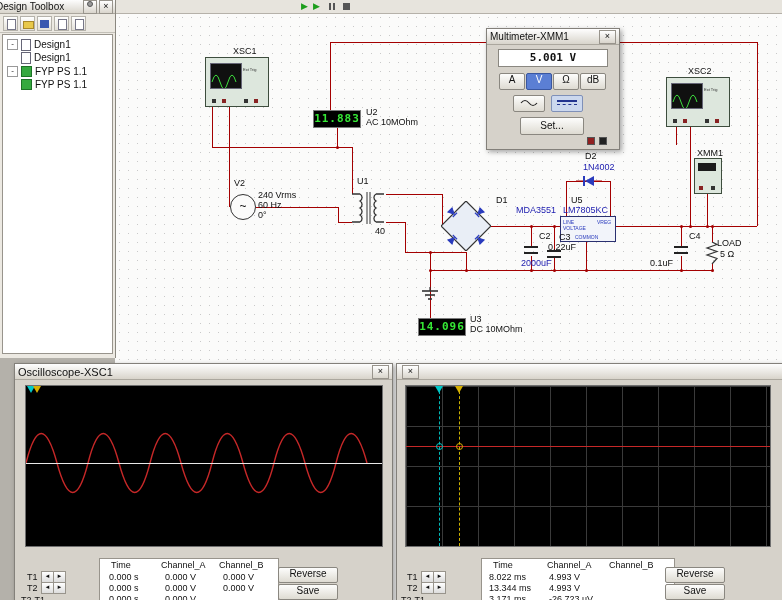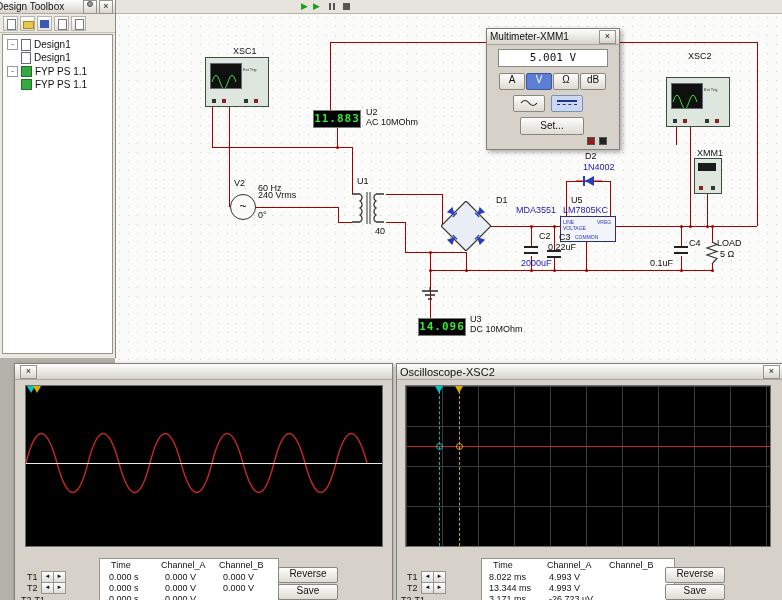--- a/index.html
+++ b/index.html
@@ -136,21 +136,21 @@
         <path d="M1,18 Q5,4 9,18 T17,18 T25,18" stroke="#3ddc3d" fill="none" stroke-width="1"></path>
       </svg>
   </div>
   <div class="ext">Ext Trig</div>
   <div class="t" style="left:6px"></div>
   <div class="t" style="left:16px;background:#822"></div>
   <div class="t" style="left:38px"></div>
   <div class="t" style="left:48px;background:#822"></div>
 </div>
 
-<div class="lbl" style="left:688px;top:51px">XSC2</div>
+<div class="lbl" style="left:688px;top:66px">XSC2</div>
 <div class="instr" style="left:666px;top:77px">
   <div class="scr">
     <svg width="30" height="24" viewBox="0 0 30 24">
         <path d="M1,18 Q5,4 9,18 T17,18 T25,18" stroke="#3ddc3d" fill="none" stroke-width="1"></path>
       </svg>
   </div>
   <div class="ext">Ext Trig</div>
   <div class="t" style="left:6px"></div>
   <div class="t" style="left:16px;background:#822"></div>
   <div class="t" style="left:38px"></div>
@@ -168,21 +168,21 @@
 <div class="lbl" style="left:366px;top:107px">U2</div>
 <div class="lbl" style="left:366px;top:117px">AC 10MOhm</div>
 
 <div class="seg" style="left:418px;top:318px">14.096</div>
 <div class="lbl" style="left:470px;top:314px">U3</div>
 <div class="lbl" style="left:470px;top:324px">DC 10MOhm</div>
 
 <div class="lbl" style="left:234px;top:178px">V2</div>
 <div class="abs" style="left:230px;top:194px;width:26px;height:26px;border:1.5px solid #333;border-radius:50%;box-sizing:border-box;background:#fbfbfa;text-align:center;font-size:12px;line-height:22px">~</div>
 <div class="lbl" style="left:258px;top:190px">240 Vrms</div>
-<div class="lbl" style="left:258px;top:183px">60 Hz</div>
+<div class="lbl" style="left:258px;top:200px">60 Hz</div>
 <div class="lbl" style="left:258px;top:210px">0°</div>
 
 <div class="lbl" style="left:357px;top:176px">U1</div>
 <svg class="abs" style="left:350px;top:186px" width="36" height="42" viewBox="0 0 36 42">
   <path d="M2,8 H10 M2,36 H10 M10,8 a4,4 0 0 1 0,7 a4,4 0 0 1 0,7 a4,4 0 0 1 0,7 a4,4 0 0 1 0,7" stroke="#333" fill="none" stroke-width="1.3"></path>
   <path d="M26,8 H34 M26,36 H34 M26,8 a4,4 0 0 0 0,7 a4,4 0 0 0 0,7 a4,4 0 0 0 0,7 a4,4 0 0 0 0,7" stroke="#333" fill="none" stroke-width="1.3"></path>
   <line x1="17" y1="6" x2="17" y2="38" stroke="#333" stroke-width="1"></line>
   <line x1="20" y1="6" x2="20" y2="38" stroke="#333" stroke-width="1"></line>
 </svg>
 <div class="lbl" style="left:375px;top:226px">40</div>
@@ -231,21 +231,21 @@
 <div class="lbl" style="left:539px;top:231px">C2</div>
 <div class="cap" style="left:524px;top:246px"></div>
 <div class="cap" style="left:524px;top:252px"></div>
 <div class="lbl blue" style="left:521px;top:258px">2000uF</div>
 
 <div class="lbl" style="left:559px;top:232px">C3</div>
 <div class="lbl" style="left:548px;top:242px">0.22uF</div>
 <div class="cap" style="left:547px;top:250px"></div>
 <div class="cap" style="left:547px;top:256px"></div>
 
-<div class="lbl" style="left:689px;top:238px">C4</div>
+<div class="lbl" style="left:689px;top:231px">C4</div>
 <div class="cap" style="left:674px;top:246px"></div>
 <div class="cap" style="left:674px;top:252px"></div>
 <div class="lbl" style="left:650px;top:258px">0.1uF</div>
 
 <div class="lbl" style="left:717px;top:238px">LOAD</div>
 <div class="lbl" style="left:720px;top:249px">5 Ω</div>
 <svg class="abs" style="left:705px;top:242px" width="14" height="22" viewBox="0 0 14 22">
   <polyline points="7,0 12,2.5 2,6 12,9.5 2,13 12,16.5 7,22" fill="none" stroke="#333" stroke-width="1.2"></polyline>
 </svg>
 
@@ -255,21 +255,21 @@
   <line x1="4" y1="8" x2="14" y2="8" stroke="#333" stroke-width="1.6"></line>
   <line x1="7" y1="12" x2="11" y2="12" stroke="#333" stroke-width="1.6"></line>
 </svg>
 
 <div class="win" style="left:486px;top:28px;width:132px;height:120px">
   <div class="titlebar">
     <span class="ttl" style="font-size:10px">Multimeter-XMM1</span>
     <span class="wbtn">×</span>
   </div>
   <div class="abs" style="left:11px;top:20px;width:108px;height:16px;background:#fff;border:1px solid #8a8780;
-       font-family:'DejaVu Sans Mono',monospace;font-size:11px;font-weight:normal;text-align:center;line-height:16px">5.001 V</div>
+       font-family:'DejaVu Sans Mono',monospace;font-size:11px;font-weight:bold;text-align:center;line-height:16px">5.001 V</div>
   <div class="btn" style="left:12px;top:44px;width:24px;height:15px">A</div>
   <div class="btn" style="left:39px;top:44px;width:24px;height:15px;background:#5b7fd4;color:#fff;border-color:#3a57a0">V</div>
   <div class="btn" style="left:66px;top:44px;width:24px;height:15px">Ω</div>
   <div class="btn" style="left:93px;top:44px;width:24px;height:15px">dB</div>
   <div class="btn" style="left:26px;top:66px;width:30px;height:15px">
     <svg width="18" height="10" viewBox="0 0 18 10" style="margin-top:2px">
         <path d="M1,5 Q5,0 9,5 T17,5" stroke="#222" fill="none" stroke-width="1.2"></path>
       </svg>
   </div>
   <div class="btn" style="left:64px;top:66px;width:30px;height:15px;background:#ccd8ee;border-color:#7f90b8">
@@ -323,20 +323,21 @@
     </div>
     <div class="trow" style="left:18px;top:43px">
       <span class="igreen"></span>
       <span>FYP PS 1.1</span>
     </div>
   </div>
 </div>
 
 <div class="win" style="left:14px;top:363px;width:377px;height:237px">
   <div class="titlebar">
+    <span class="ttl">Oscilloscope-XSC1</span>
     <span class="wbtn">×</span>
   </div>
   <div class="screen" style="left:10px;top:21px;width:356px;height:160px">
     <svg width="356" height="160" viewBox="0 0 356 160">
       <path d="M0,77 Q15,18 31,77 T62,77 T93,77 T124,77 T155,77 T186,77 T217,77 T248,77 T279,77 T310,77 T341,77" stroke="#c62828" stroke-width="1.4" fill="none"></path>
     </svg>
     <div class="abs" style="left:0;top:77px;width:356px;height:1px;background:#e8e8e8"></div>
     <div class="flag-c" style="left:1px;top:0"></div>
     <div class="flag-y" style="left:7px;top:0"></div>
   </div>
@@ -360,21 +361,20 @@
   <div class="rd" style="left:208px;top:219px">0.000 V</div>
   <div class="rd" style="left:94px;top:230px">0.000 s</div>
   <div class="rd" style="left:150px;top:230px">0.000 V</div>
 
   <div class="btn" style="left:263px;top:203px;width:58px;height:14px">Reverse</div>
   <div class="btn" style="left:263px;top:220px;width:58px;height:14px">Save</div>
 </div>
 
 <div class="win" style="left:396px;top:363px;width:386px;height:237px">
   <div class="titlebar">
-    <span class="ttl">Oscilloscope-XSC2</span>
     <span class="wbtn">×</span>
   </div>
   <div class="screen" style="left:8px;top:21px;width:364px;height:160px;
        background-image:repeating-linear-gradient(to right,#3a3a3a 0 1px,transparent 1px 36px),repeating-linear-gradient(to bottom,#3a3a3a 0 1px,transparent 1px 40px)">
     <div class="abs" style="left:0;top:60px;width:364px;height:1px;background:#c62828"></div>
     <div class="cursorline-c" style="left:33px"></div>
     <div class="cursorline-y" style="left:53px"></div>
     <div class="flag-c" style="left:29px;top:0"></div>
     <div class="flag-y" style="left:49px;top:0"></div>
     <div class="abs" style="left:30px;top:57px;width:5px;height:5px;border:1px solid #00c8c8;border-radius:50%"></div>

